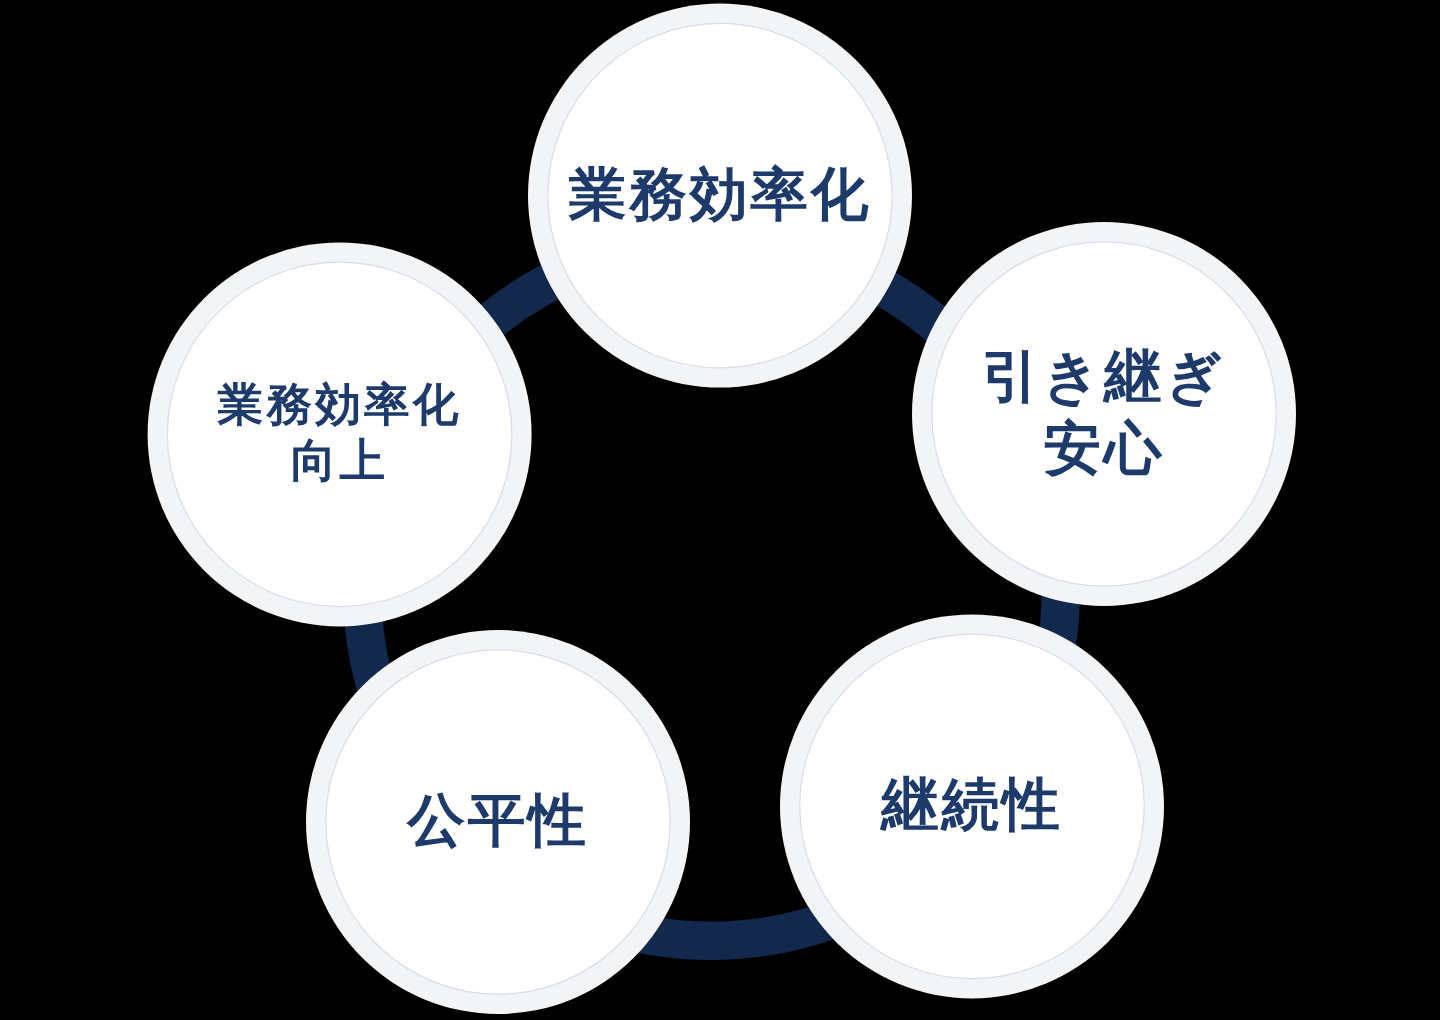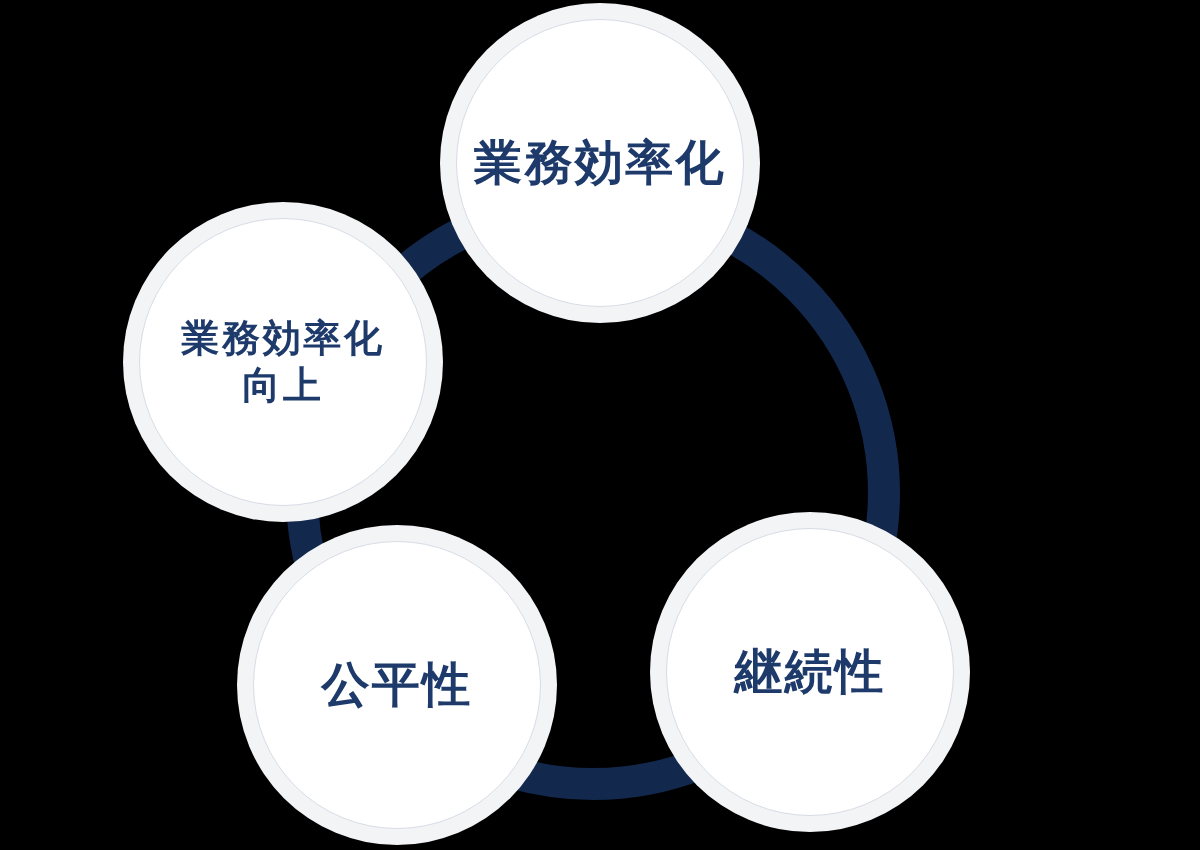--- a/index.html
+++ b/index.html
@@ -50,37 +50,41 @@
     font-weight: bold;
     font-size: 48px;
     line-height: 1.25;
     letter-spacing: 0.05em;
     text-align: center;
     white-space: pre-line;
   }
   .node--top          { left: 440px; top: 3px;   }
   .node--right        { left: 760px; top: 185px; }
   .node--bottom-right { left: 650px; top: 512px; }
-  .node--bottom-left  { left: 237px; top: 525px; }
+  .node--bottom-left  { left: 255px; top: 525px; }
   .node--left         { left: 123px; top: 202px; }
   .node--left .node-label { font-size: 38px; letter-spacing: 0.07em; }
 </style>
 </head>
 <body>
 
 <div class="stage">
 
   <svg class="ring-svg" viewBox="0 0 1200 850" xmlns="http://www.w3.org/2000/svg">
     <circle cx="593" cy="493" r="291" fill="none" stroke-width="32" stroke="#12284d"></circle>
   </svg>
 
   <div class="node node--top">
     <span class="node-label">業務効率化</span>
   </div>
 
+  <div class="node node--right">
+    <span class="node-label">引き継ぎ
+安心</span>
+  </div>
 
   <div class="node node--bottom-right">
     <span class="node-label">継続性</span>
   </div>
 
   <div class="node node--bottom-left">
     <span class="node-label">公平性</span>
   </div>
 
   <div class="node node--left">

